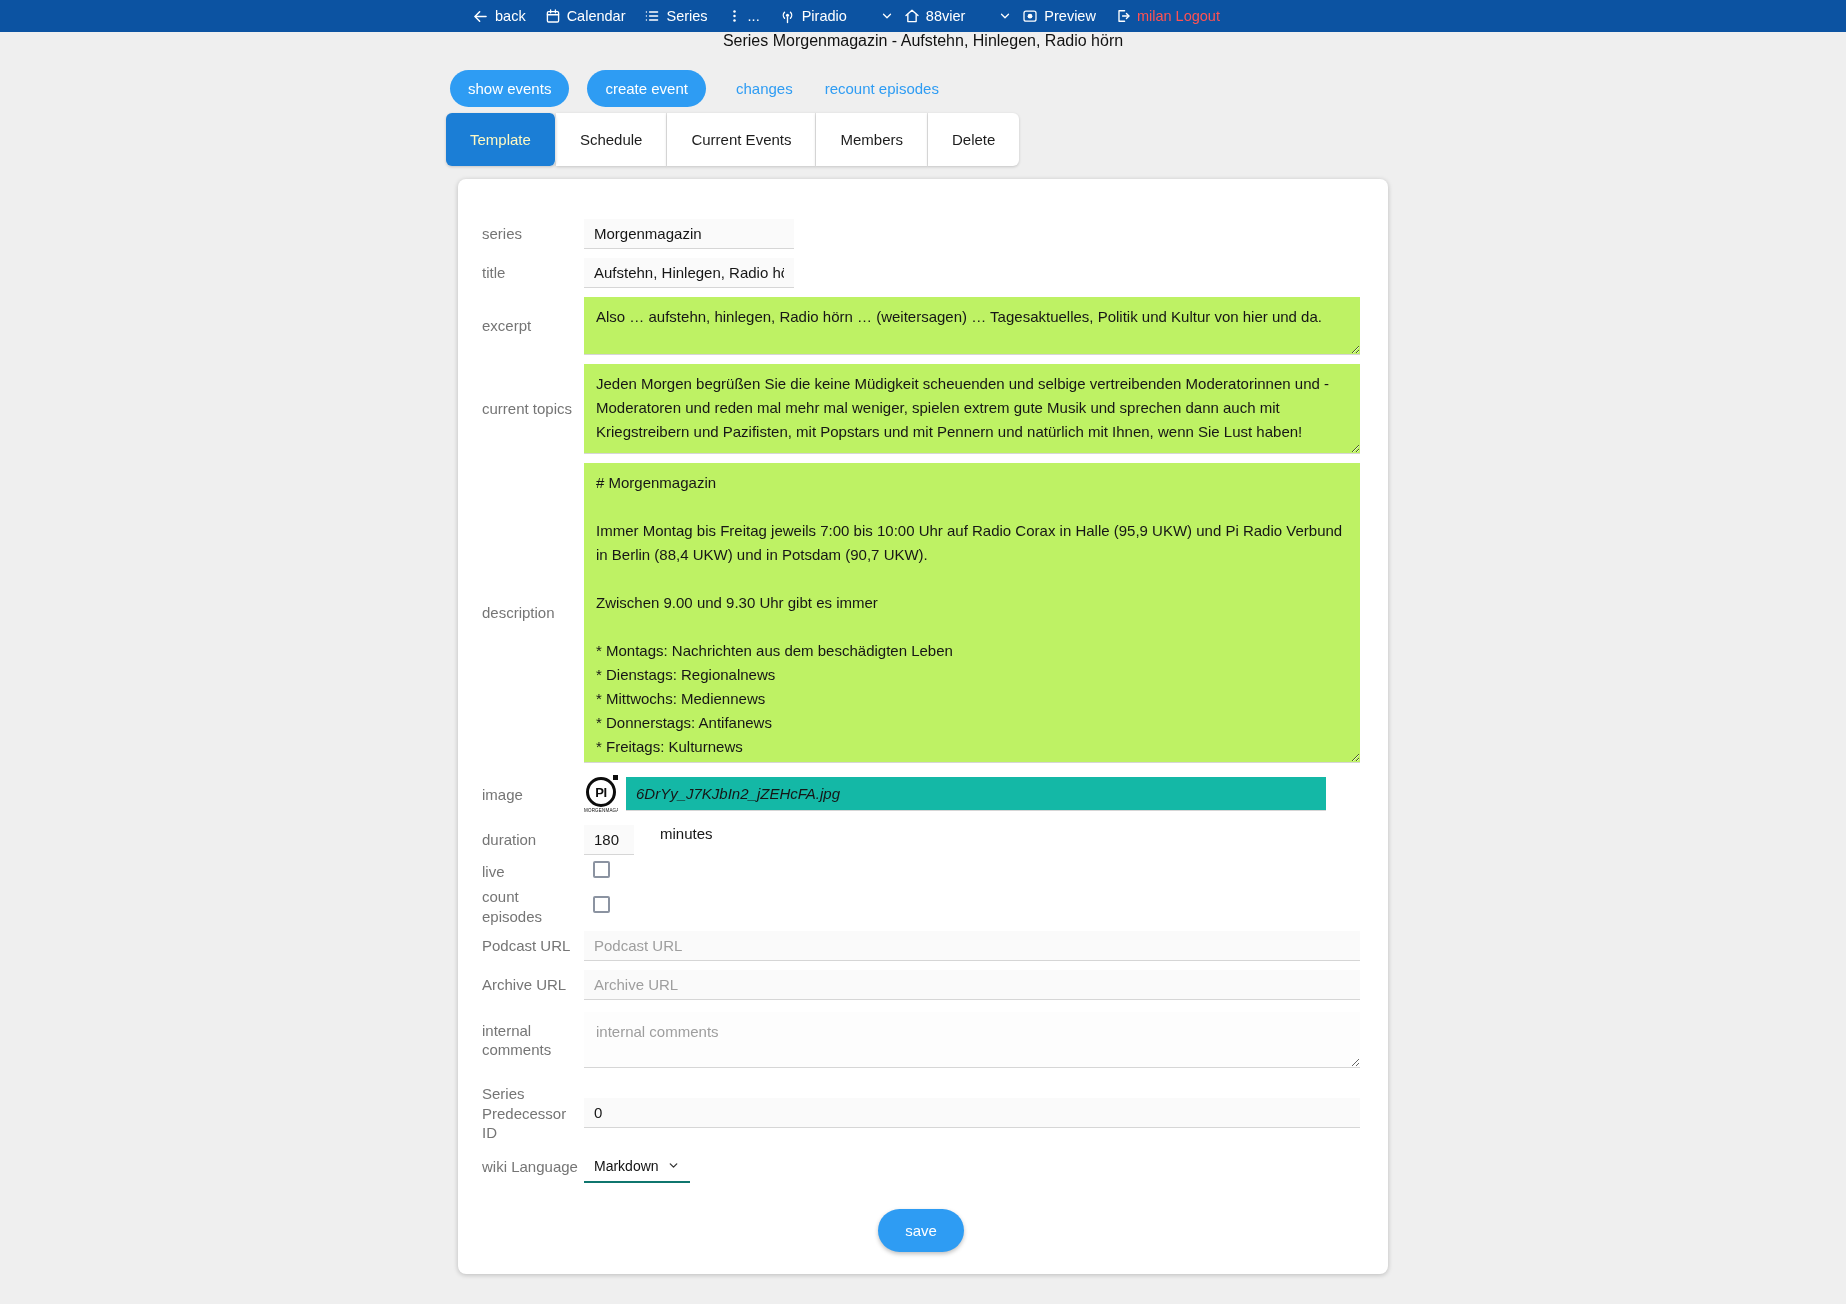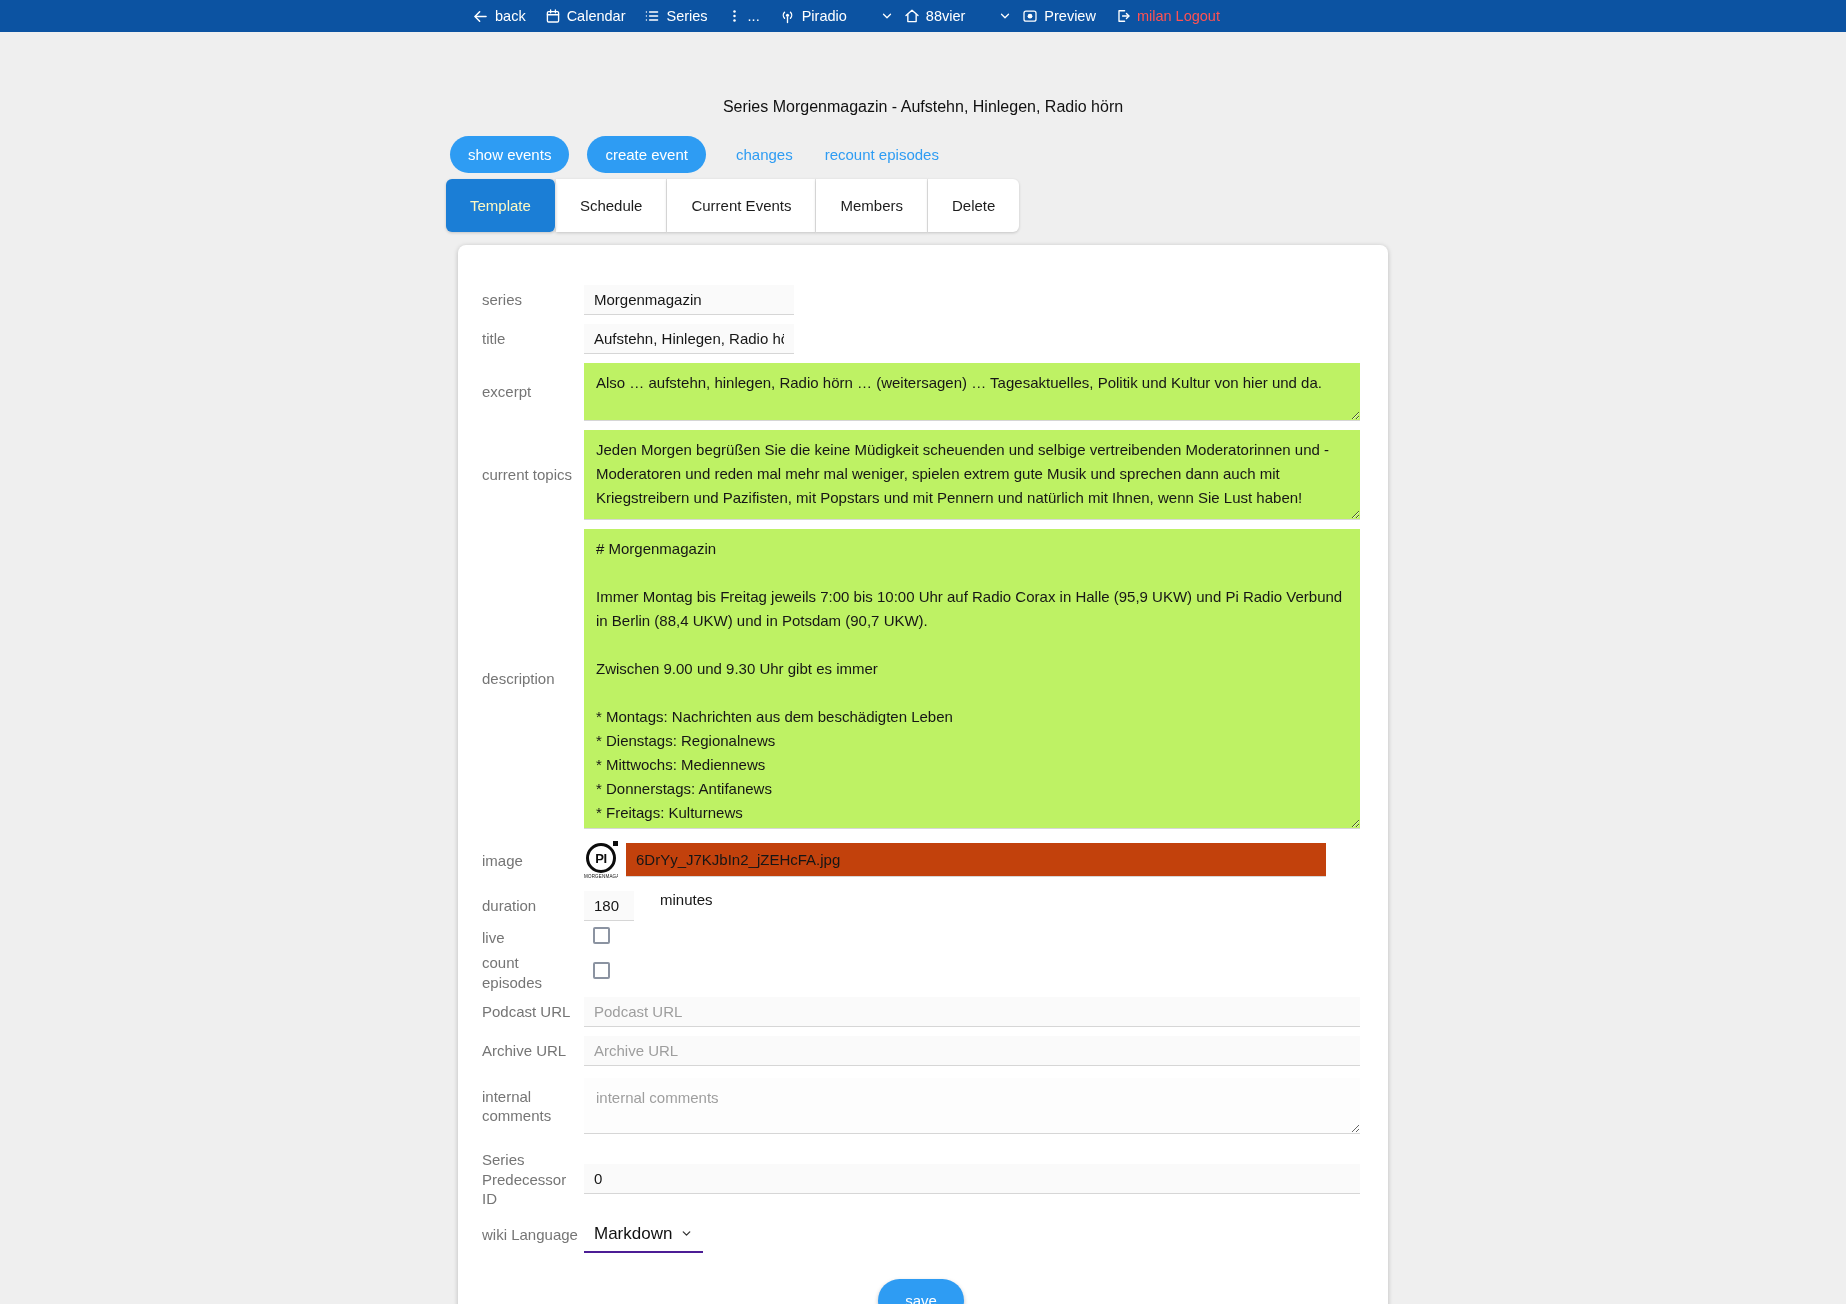--- a/index.html
+++ b/index.html
@@ -42,21 +42,20 @@
     gap:6px;
     margin-right:19px;
     cursor:pointer;
   }
   .nav-item svg{display:block;}
   .nav-chev{margin:0 10px 0 14px;}
   .nav-logout{color:var(--logout-red);}
   .nav-logout svg{color:#fff;}
   
   .page-title{
-    margin-top:66px;
     text-align:center;
     font-size:16px;
     font-weight:500;
     color:#111;
   }
   .content{
     width:930px;
     margin:0 auto;
   }
   .actions{
@@ -191,21 +190,21 @@
     width:5px;height:5px;background:#0c0c0c;
   }
   .pi-caption{
     font-size:4.5px;
     letter-spacing:.2px;
     color:#0c0c0c;
     white-space:nowrap;
     overflow:hidden;
     margin-top:1px;
   }
-  .image-field input{flex:1;margin-right:34px;height:34px;background:#c2410c;}
+  .image-field input{flex:1;margin-right:34px;height:34px;background:#14b8a6;font-style:italic;}
   
   .duration-field{display:flex;align-items:flex-start;gap:26px;}
   .duration-input{width:50px;}
   .unit-label{font-size:15px;color:#161616;}
   
   .checkbox{
     appearance:none;
     -webkit-appearance:none;
     width:17px;height:17px;
     border:2px solid #8b93a1;
@@ -213,24 +212,24 @@
     background:#fff;
     margin-left:9px;
     cursor:pointer;
   }
   .row-check{margin-bottom:5px;}
   
   .select-box{
     display:inline-flex;
     align-items:center;
     gap:8px;
-    font-size:17px;
+    font-size:14px;
     color:#111;
     padding:6px 10px 7px 10px;
-    border-bottom:2px solid #4c1d95;
+    border-bottom:2px solid #0f766e;
     cursor:pointer;
     min-width:96px;
   }
   
   .save-row{display:flex;justify-content:center;margin-top:26px;}
   .save-btn{
     background:var(--accent);
     color:#fff;border:none;
     font-family:inherit;font-size:15px;
     border-radius:22px;

